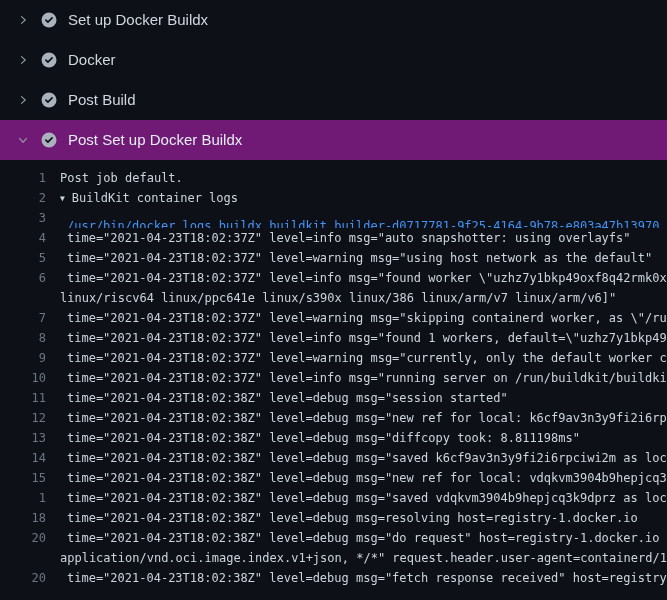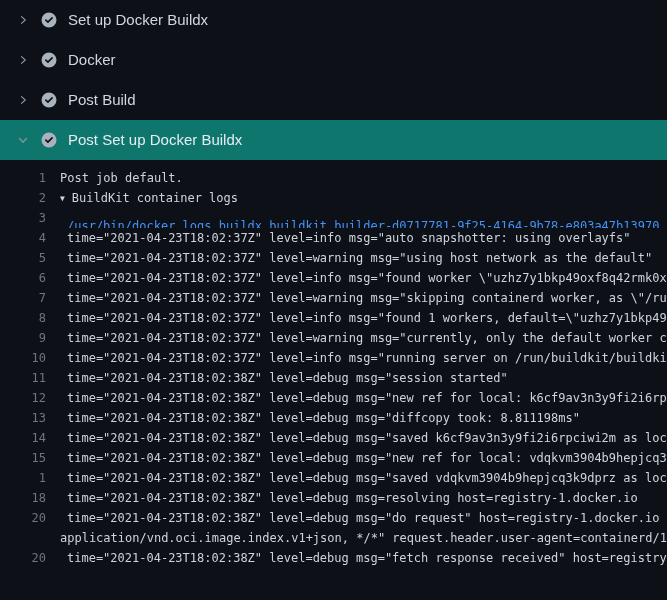--- a/index.html
+++ b/index.html
@@ -8,21 +8,21 @@
     background:#0d1117;
     font-family:"Liberation Sans",sans-serif;
     -webkit-font-smoothing:antialiased;
   }
   
   .step-list{display:block;}
   .section-header{
     height:40px;display:flex;align-items:center;gap:11px;
     padding:0 16px;cursor:pointer;color:#c9d1d9;user-select:none;
   }
-  .section-header.expanded{background:#0f766e;}
+  .section-header.expanded{background:#701a75;}
   .chevron{width:14px;height:14px;display:flex;align-items:center;justify-content:center;flex:none;}
   .chevron svg{display:block;transition:transform .1s;}
   .section-header.expanded .chevron svg{transform:rotate(90deg);}
   .check{width:16px;height:16px;flex:none;color:#aab2bd;}
   .check svg{display:block;}
   .title{font-size:15px;line-height:16px;color:#d0d7de;}
   .section-header.expanded .title{color:#e6edf3;}
   
   .log{
     padding:8px 0 0 0;
@@ -130,20 +130,24 @@
   <div class="log-line kind-plain row-indent">
     <span class="ln">5</span>
     <span class="lt"><span class="txt">time="2021-04-23T18:02:37Z" level=warning msg="using host network as the default"</span></span>
   </div>
 
   <div class="log-line kind-plain row-indent">
     <span class="ln">6</span>
     <span class="lt"><span class="txt">time="2021-04-23T18:02:37Z" level=info msg="found worker \"uzhz7y1bkp49oxf8q42rmk0xjd</span></span>
   </div>
 
+  <div class="log-line kind-wrap">
+    <span class="ln"></span>
+    <span class="lt"><span class="txt">linux/riscv64 linux/ppc641e linux/s390x linux/386 linux/arm/v7 linux/arm/v6]"</span></span>
+  </div>
 
   <div class="log-line kind-plain row-indent">
     <span class="ln">7</span>
     <span class="lt"><span class="txt">time="2021-04-23T18:02:37Z" level=warning msg="skipping containerd worker, as \"/run</span></span>
   </div>
 
   <div class="log-line kind-plain row-indent">
     <span class="ln">8</span>
     <span class="lt"><span class="txt">time="2021-04-23T18:02:37Z" level=info msg="found 1 workers, default=\"uzhz7y1bkp49ox</span></span>
   </div>

